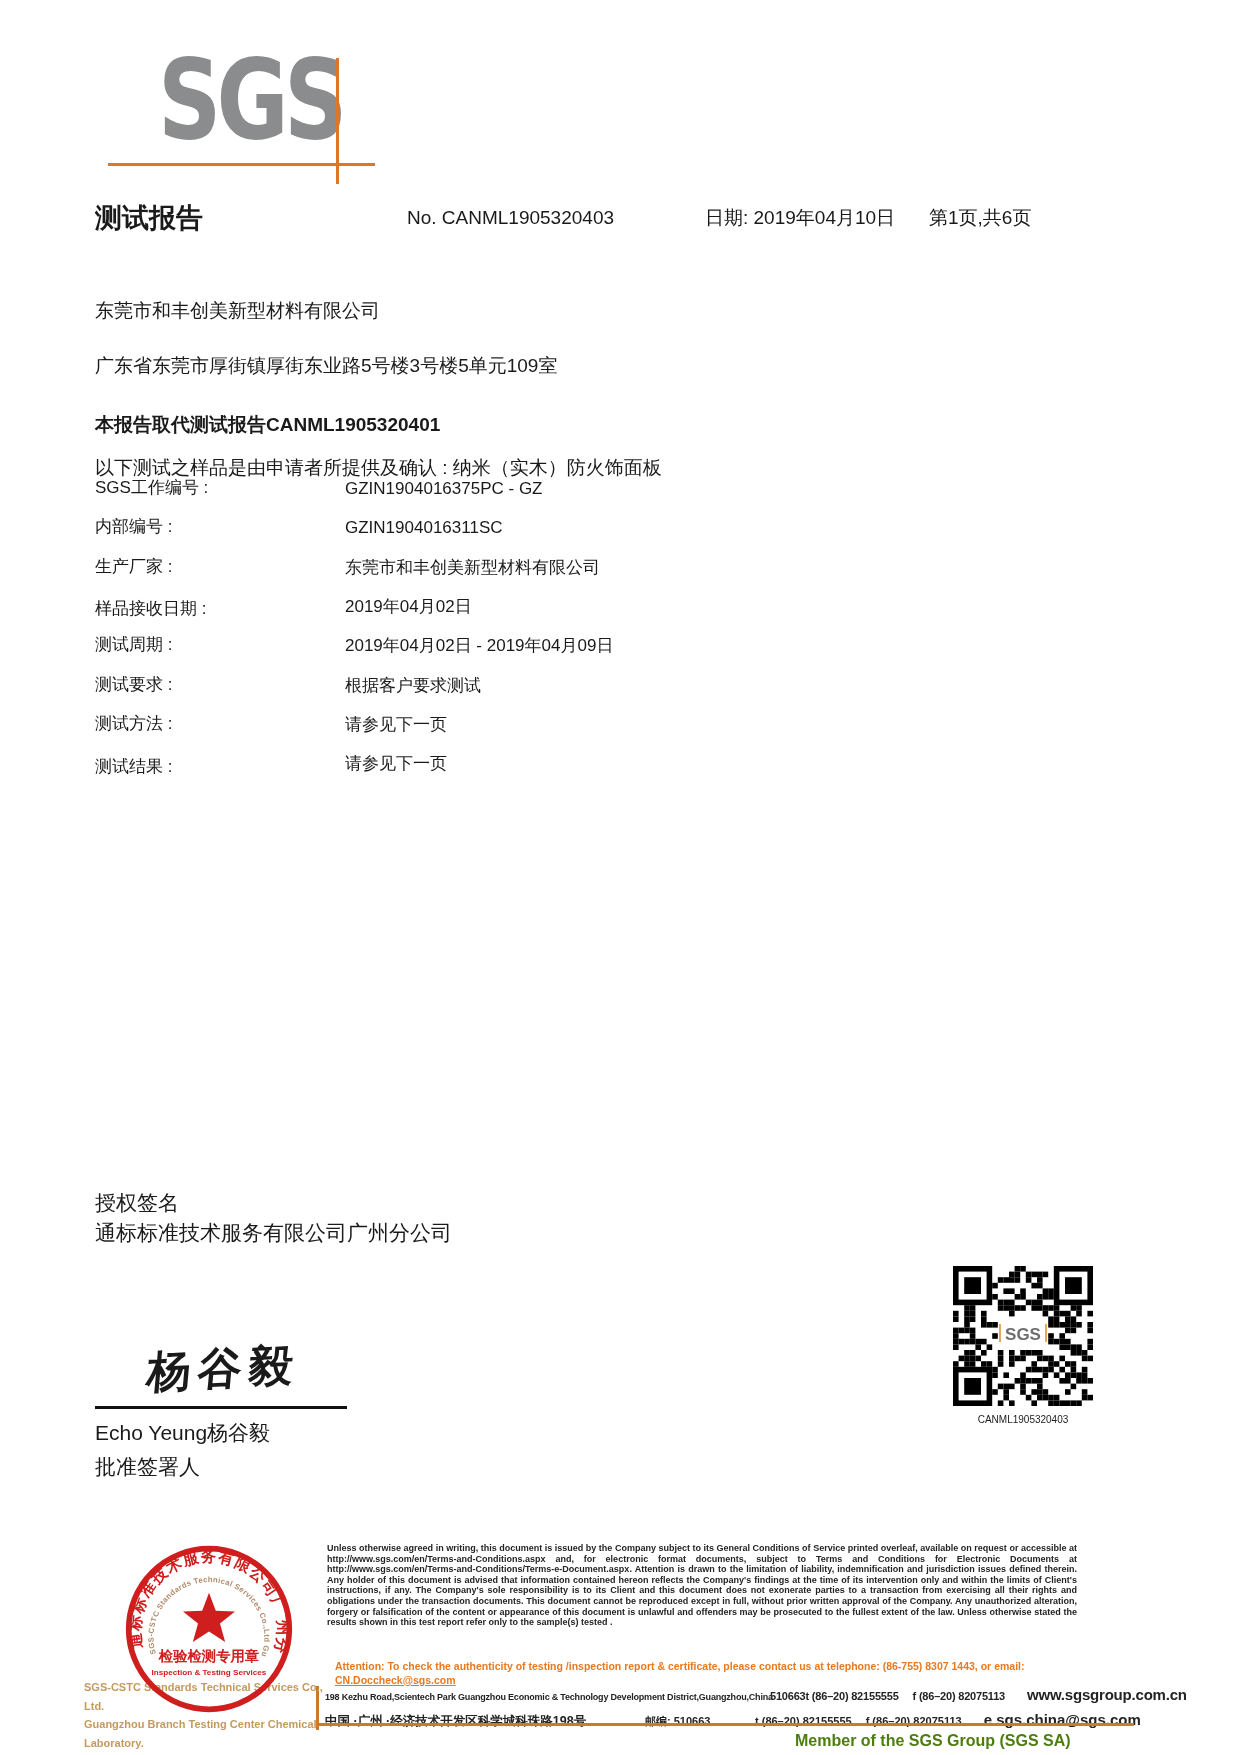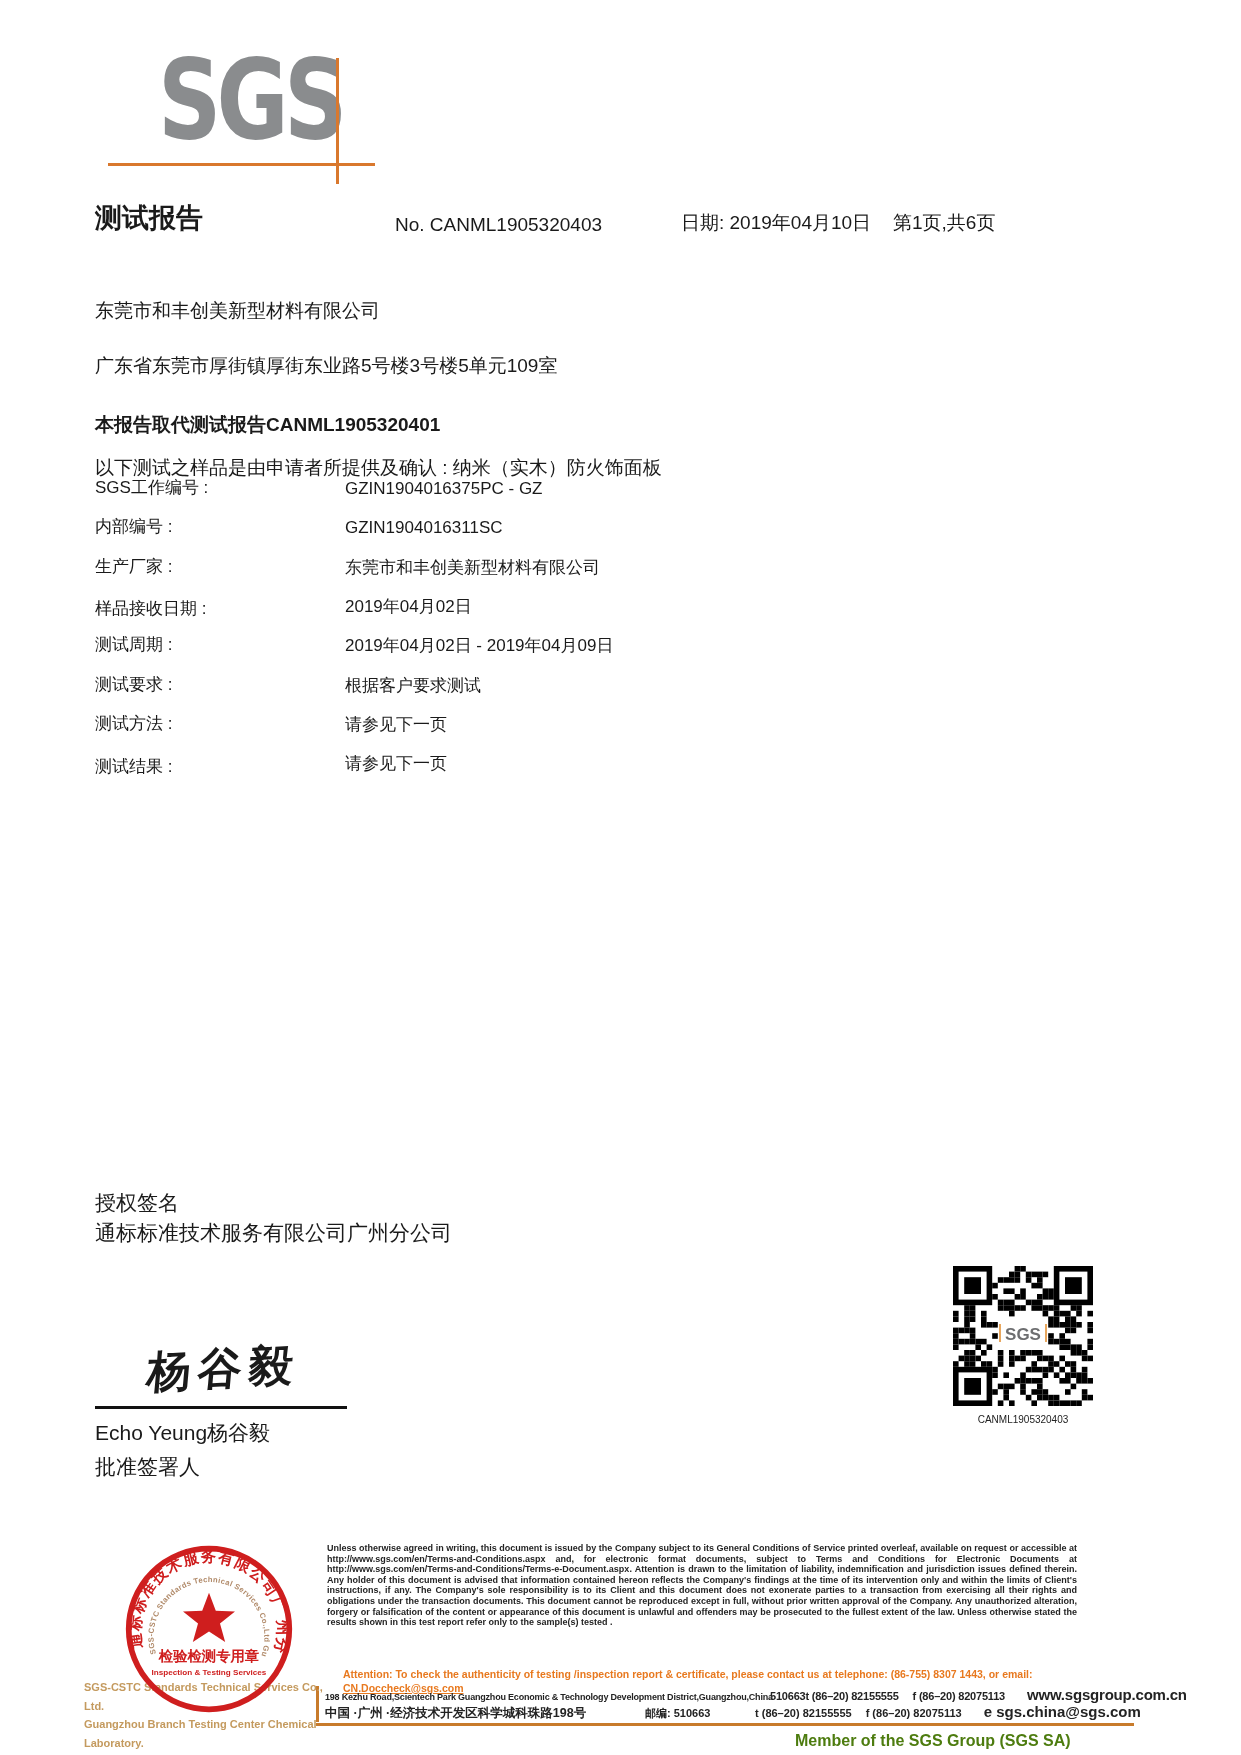--- a/index.html
+++ b/index.html
@@ -8,21 +8,21 @@
 
   
   .logo{position:absolute;left:152px;top:58px;width:240px;height:130px;}
   .logo-text{position:absolute;left:6px;top:-22px;font-weight:bold;font-size:110px;
              color:#8a8c8e;letter-spacing:-6px;transform:scaleX(0.80);transform-origin:left top;
              font-family:"DejaVu Sans",sans-serif;}
   .logo-hline{position:absolute;left:-44px;top:105px;width:267px;height:3px;background:#d9782d;}
   .logo-vline{position:absolute;left:184px;top:0px;width:3px;height:126px;background:#d9782d;}
 
   
-  .title-row{position:absolute;left:95px;top:200px;width:1060px;display:flex;align-items:flex-end;}
+  .title-row{position:absolute;left:95px;top:200px;width:1060px;display:flex;align-items:center;gap:12px;}
   .title-row h1{margin:0;font-size:27px;font-weight:bold;width:300px;}
   .report-no{font-size:19px;width:286px;}
   .report-date{font-size:19px;width:212px;}
   .page-ind{font-size:19px;}
 
   
   .applicant{position:absolute;left:95px;top:298px;width:940px;font-size:19px;}
   .applicant p{margin:0 0 29px 0;}
 
   .replacement{position:absolute;left:95px;top:412px;font-size:19px;font-weight:bold;margin:0;}
@@ -53,30 +53,30 @@
   
   .stamp{position:absolute;left:123px;top:1543px;z-index:2;}
   .stamp-sub{position:absolute;left:84px;top:1678px;z-index:1;color:#c49a5e;font-weight:bold;
              font-size:11px;line-height:1.7;width:240px;}
   .stamp-sub p{margin:0;}
 
   
   .disclaimer{position:absolute;left:327px;top:1543px;width:750px;margin:0;
               font-size:9px;font-weight:bold;line-height:10.6px;text-align:justify;color:#242424;}
   .disclaimer .u{}
-  .attention{position:absolute;left:327px;top:1652px;width:750px;margin:16px;color:#e8791f;
+  .attention{position:absolute;left:327px;top:1652px;width:750px;margin:8px;color:#e8791f;
              font-size:10.5px;font-weight:bold;line-height:1.3;}
   .attention .u{text-decoration:underline;}
   .addr-block{position:absolute;left:316px;top:1686px;width:820px;border-left:3px solid #c87b2b;
               padding-left:6px;font-weight:bold;color:#232323;}
   .addr-line{display:flex;align-items:baseline;white-space:nowrap;}
   .addr-line.en{font-size:9px;letter-spacing:-0.2px;}
   .addr-line.en .addr{width:445px;}
   .addr-line.en .code{font-size:11px;width:62px;}
-  .addr-line.cn{font-size:12px;margin-top:0;}
+  .addr-line.cn{font-size:12px;margin-top:8px;}
   .addr-line.cn .addr{width:320px;font-size:12.5px;}
   .addr-line.cn .code{font-size:11px;width:110px;}
   .addr-line .tel,.addr-line .fax{font-size:11px;margin-right:14px;}
   .addr-line .link{font-size:15px;margin-left:8px;}
   .orange-rule{position:absolute;left:316px;top:1723px;width:818px;height:3px;background:#c87b2b;}
   .member{position:absolute;left:795px;top:1732px;margin:0;font-size:16px;font-weight:bold;color:#4d7c0f;}
 </style>
 </head>
 <body>
 

